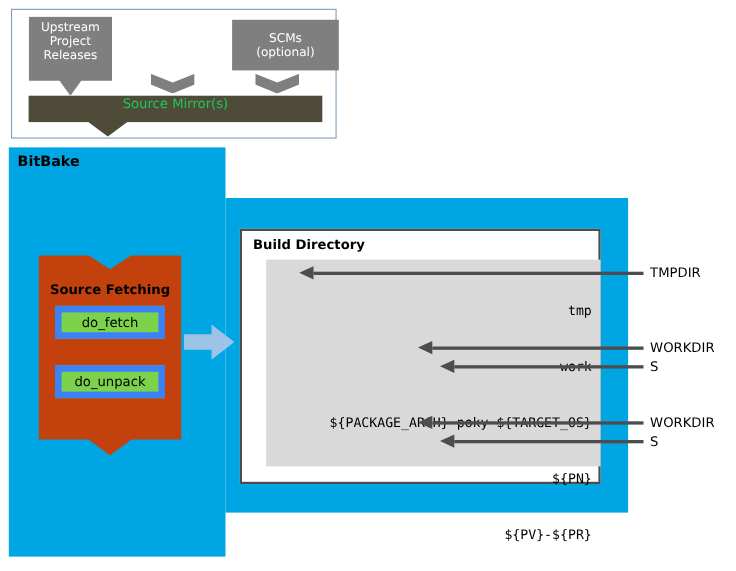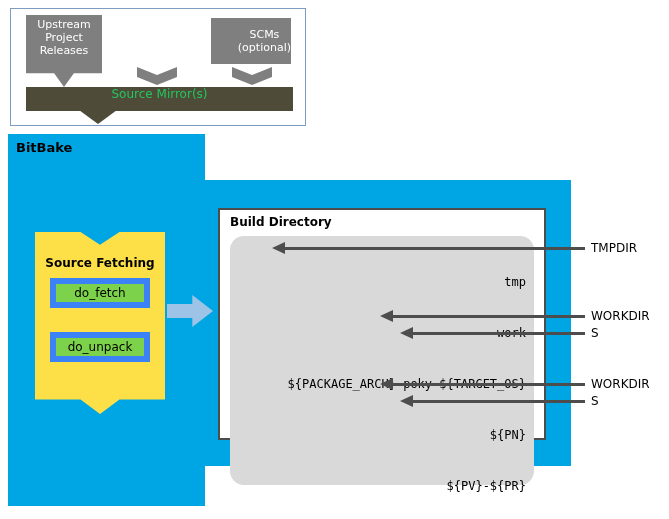--- a/index.html
+++ b/index.html
@@ -15,21 +15,21 @@
   .pent{clip-path:polygon(0 0,100% 0,100% 81%,63% 81%,50% 100%,37% 81%,0 81%);padding-bottom:28px;box-sizing:border-box;}
   .chev{background:#7f7f7f;clip-path:polygon(0 0,50% 45%,100% 0,100% 55%,50% 100%,0 55%);}
   .mirrorbar{background:#4e4c39;color:#22c55e;display:flex;align-items:flex-start;justify-content:center;font-size:12px;}
   .mirrorpoint{width:0;height:0;border-left:19px solid transparent;border-right:19px solid transparent;border-top:14px solid #4e4c39;}
 
   
   .blue{background:#00a5e3;}
   .bitbake-label{color:#000;font-weight:bold;font-size:13px;}
 
   
-  .fetchbox{background:#fde047;
+  .fetchbox{background:#c2410c;
     clip-path:polygon(0 0,35% 0,50% 7%,65% 0,100% 0,100% 92%,65% 92%,50% 100%,35% 92%,0 92%);}
   .fetch-title{width:100%;text-align:center;font-weight:bold;font-size:12px;color:#000;}
   .task{background:#7cd34b;border:6px solid #3b82f6;display:flex;align-items:center;justify-content:center;
         font-size:12px;color:#000;box-sizing:border-box;}
 
   .blockarrow{background:#9dc3e6;clip-path:polygon(0 28%,55% 28%,55% 0,100% 50%,55% 100%,55% 72%,0 72%);}
 
   
   .buildbox{background:#ffffff;border:2px solid #4d4d4d;box-sizing:border-box;}
   .build-title{font-weight:bold;font-size:12px;color:#000;}
@@ -45,21 +45,21 @@
 <body>
 
 <div class="stage">
 
   <div class="abs panel">
     <div class="abs srcbox pent" style="left:15px;top:6px;width:76px;height:72px;">
       <span class="lbl">Upstream
 Project
 Releases</span>
     </div>
-    <div class="abs srcbox" style="left:200px;top:9px;width:80px;height:46px;justify-content:flex-end;">
+    <div class="abs srcbox" style="left:200px;top:9px;width:97px;height:46px;">
       <span class="lbl">SCMs
 (optional)</span>
     </div>
     <div class="abs chev" style="left:126px;top:58px;width:40px;height:18px;"></div>
     <div class="abs chev" style="left:221px;top:58px;width:40px;height:18px;"></div>
     <div class="abs mirrorbar" style="left:15px;top:78px;width:267px;height:24px;">
       <span>Source Mirror(s)</span>
     </div>
     <div class="abs mirrorpoint" style="left:68px;top:101px;"></div>
   </div>
@@ -75,21 +75,21 @@
     </div>
     <div class="abs task" style="left:15px;top:100px;width:100px;height:30px;">
       <span>do_unpack</span>
     </div>
   </div>
 
   <div class="abs blockarrow" style="left:167px;top:295px;width:46px;height:32px;"></div>
 
   <div class="abs buildbox" style="left:218px;top:208px;width:328px;height:232px;text-align:right;">
     <div class="abs build-title" style="left:10px;top:5px;">Build Directory</div>
-    <div class="abs tree" style="left:10px;top:26px;width:304px;height:249px;border-radius:14px;">
+    <div class="abs tree" style="left:22px;top:26px;width:304px;height:188px;">
       <div>tmp</div>
       <div> work</div>
       <div>   ${PACKAGE_ARCH}-poky-${TARGET_OS}</div>
       <div>     ${PN}</div>
       <div>       ${PV}-${PR}</div>
       
       
       
       
       

